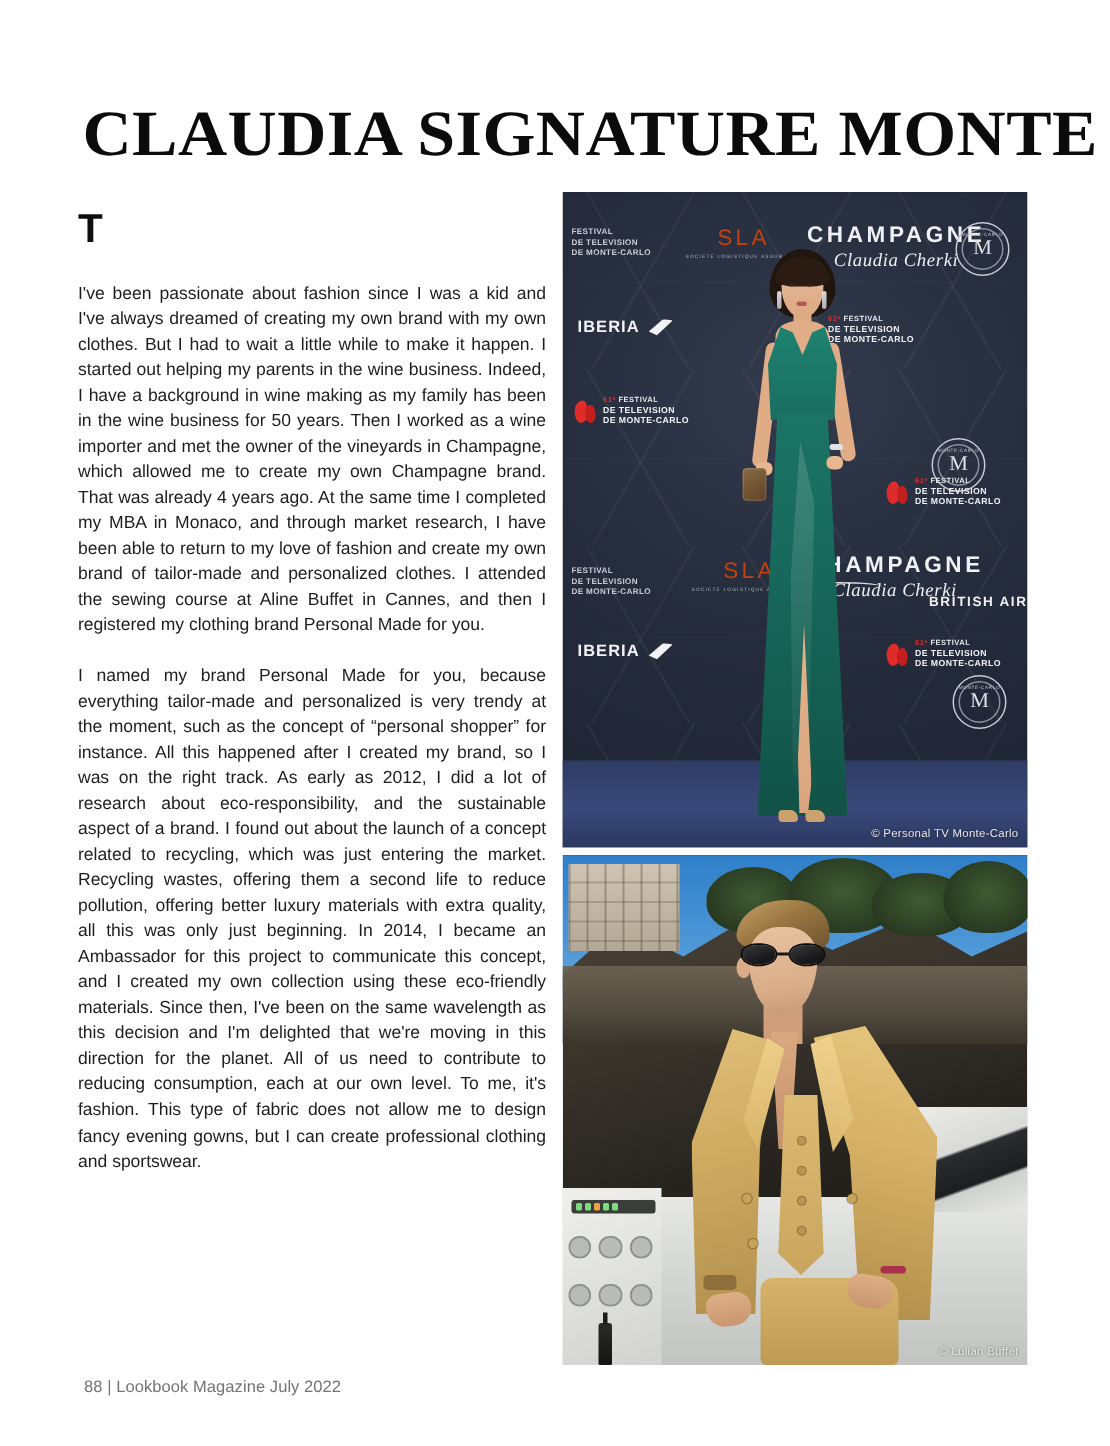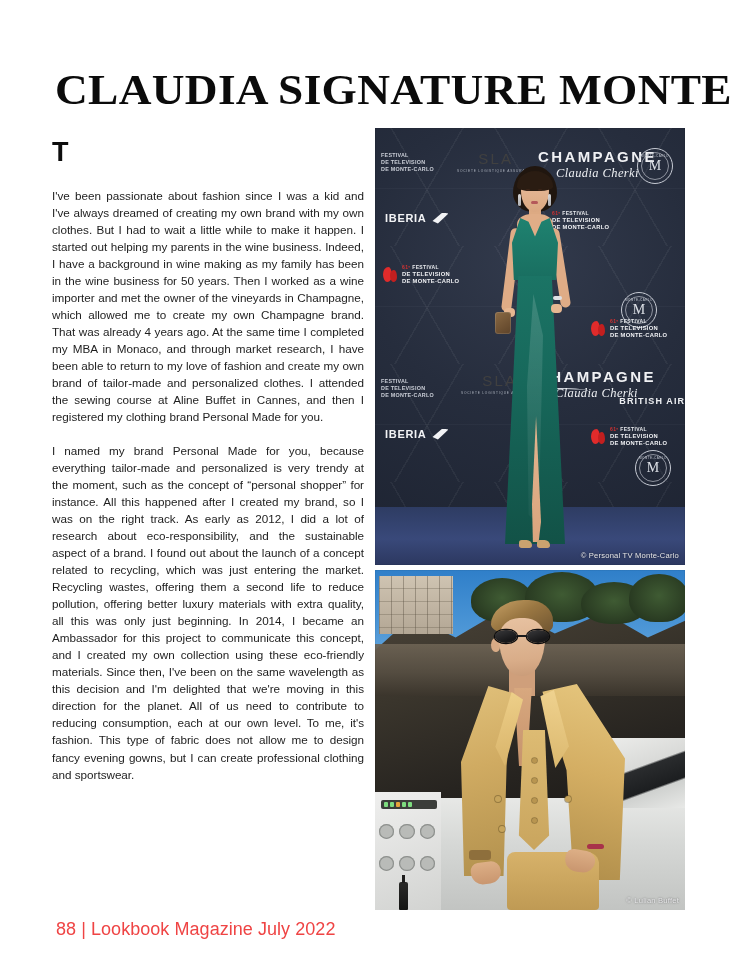--- a/index.html
+++ b/index.html
@@ -87,22 +87,22 @@
     letter-spacing: -0.02px;
     word-spacing: 0.1px;
   }
   .body-par:last-child { margin-bottom: 0; }
 
   
   .footer {
     position: absolute;
     left: 56px;
     top: 919px;
-    font-size: 18px;
-    color: #ef4444;
+    font-size: 11px;
+    color: #737373;
     letter-spacing: 0.05px;
   }
 
   
   .photo {
     position: absolute;
     overflow: hidden;
   }
   .photo-top {
     left: 375px;
@@ -160,21 +160,21 @@
     line-height: 1.32;
     letter-spacing: .25px;
     color: #c9cdd6;
     text-transform: uppercase;
   }
 
   .lg-sla {
     font-size: 15px;
     font-weight: 300;
     letter-spacing: 2.2px;
-    color: #404040;
+    color: #c2410c;
     font-family: "Liberation Sans", sans-serif;
   }
   .lg-sla-sub {
     font-size: 3.2px;
     letter-spacing: .8px;
     color: #aeb4bf;
     margin-top: 2px;
   }
 
   .lg-champ-top {

